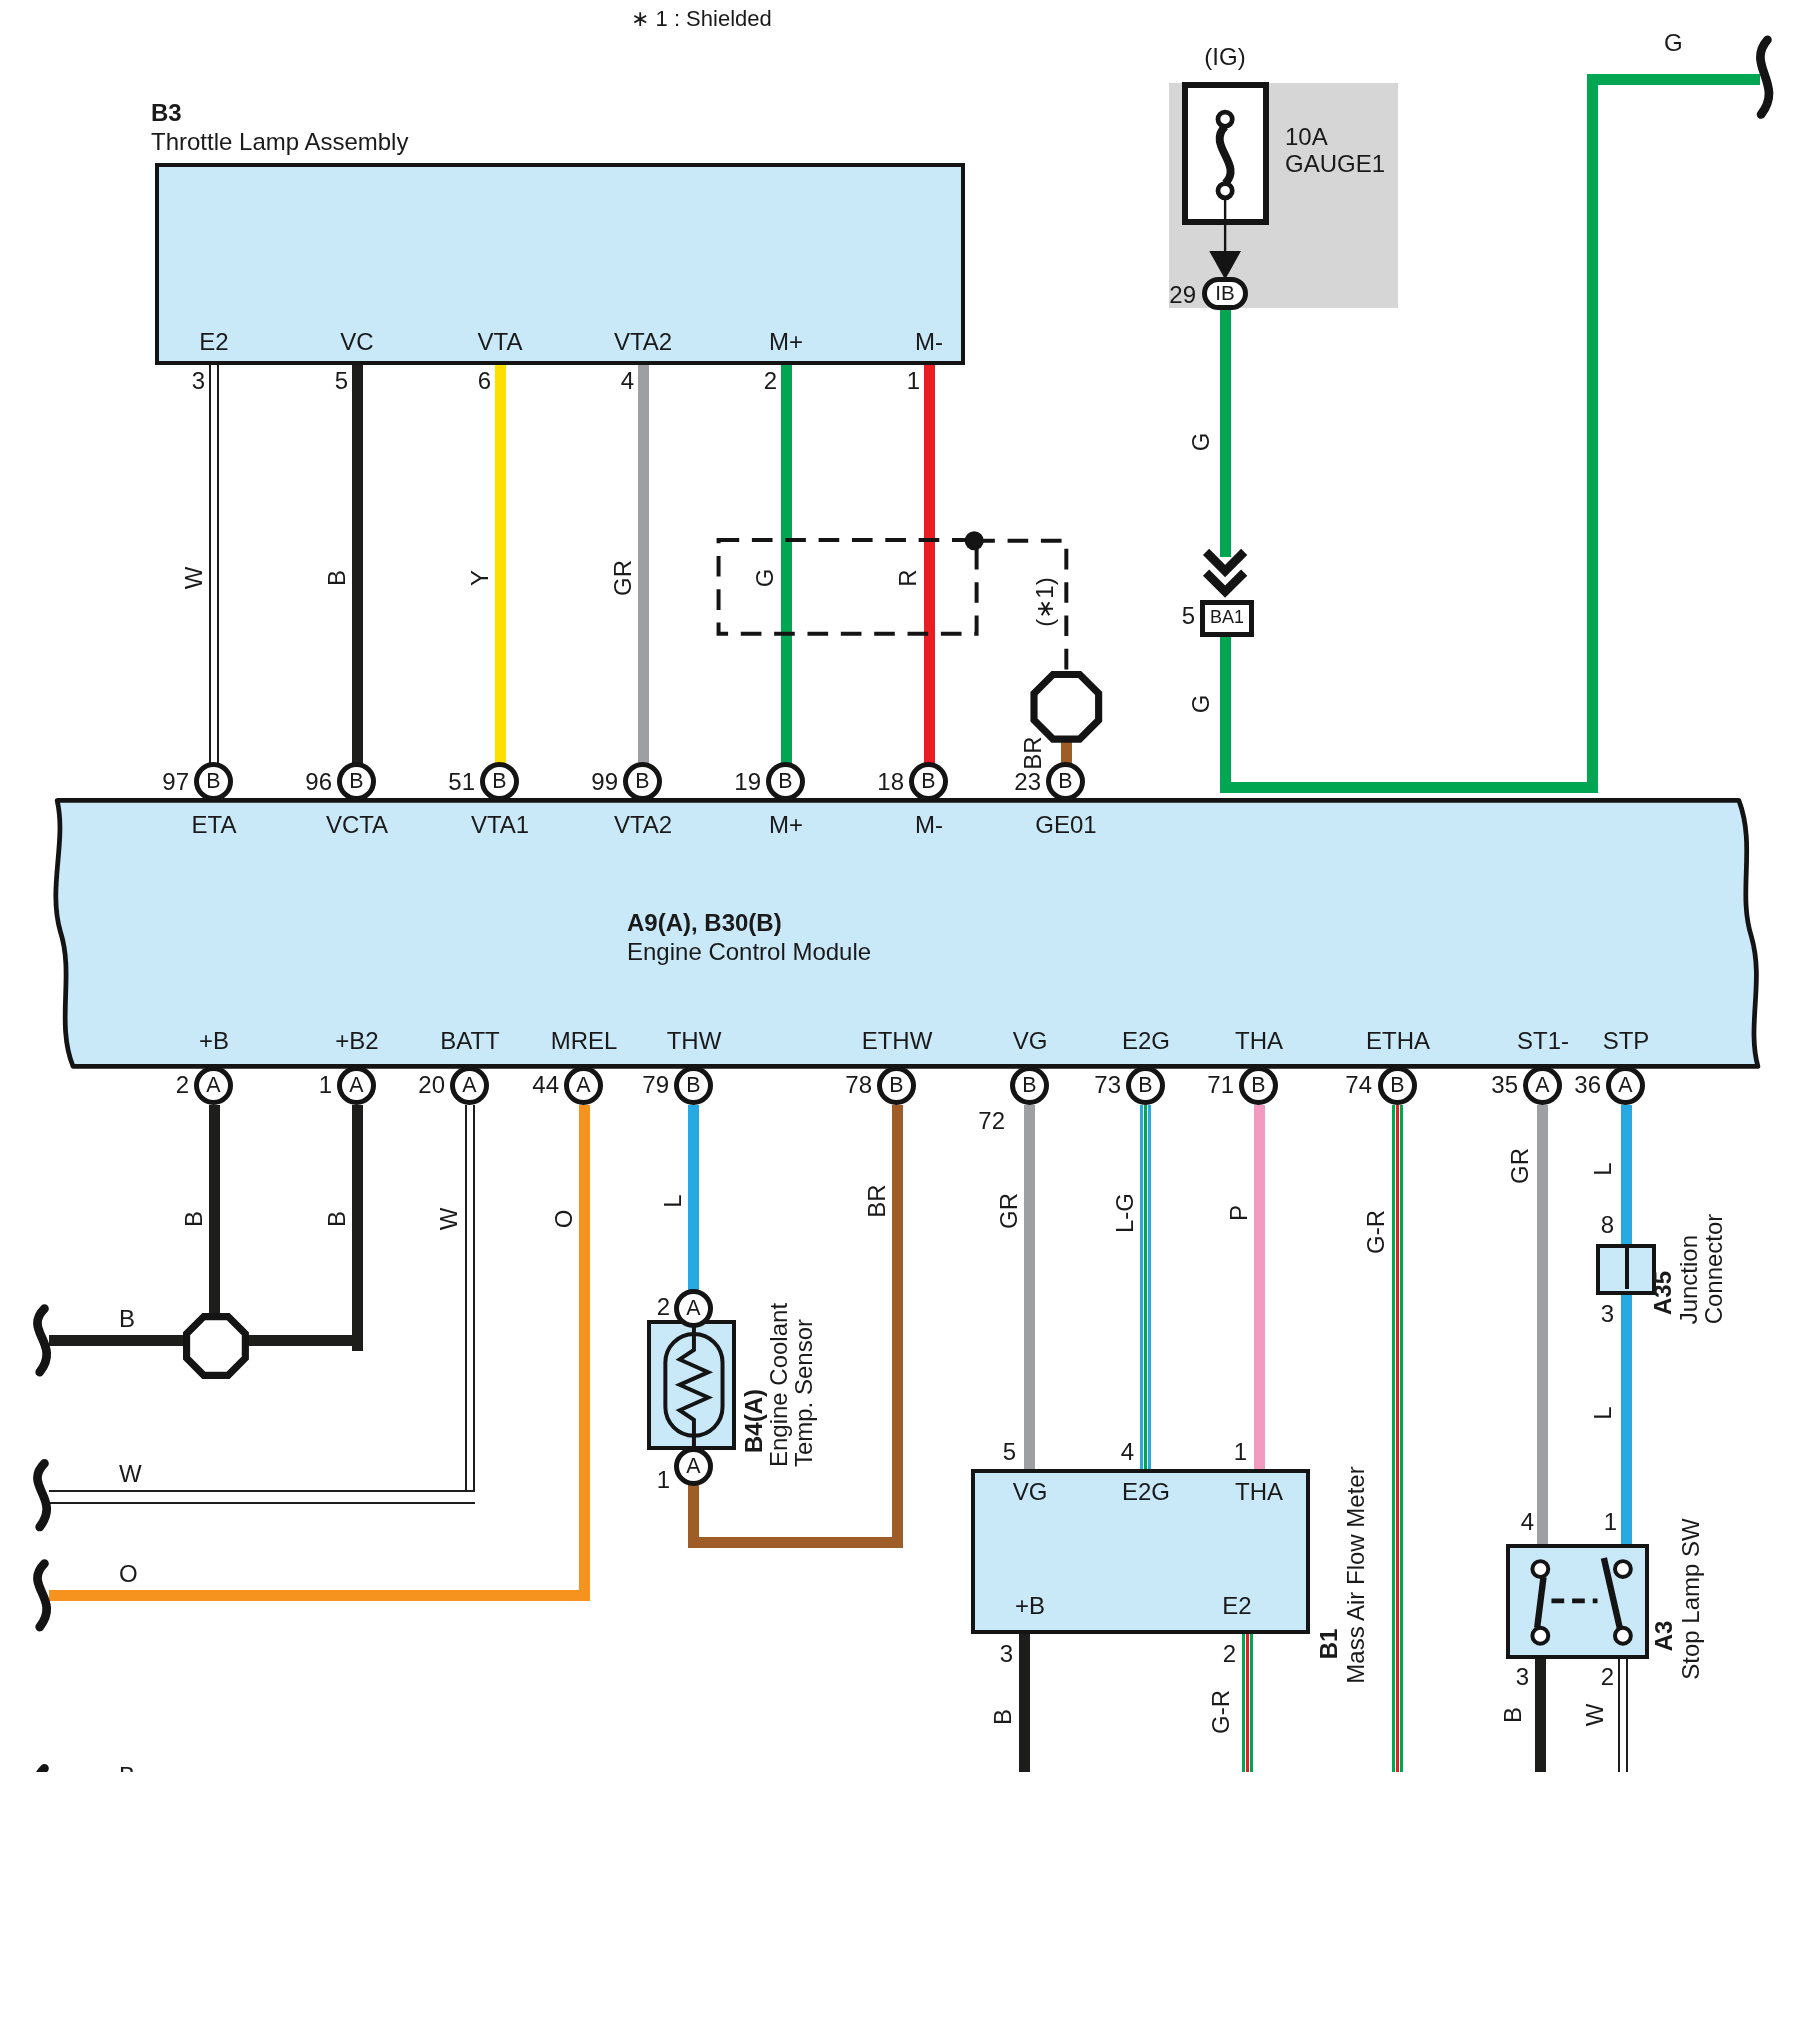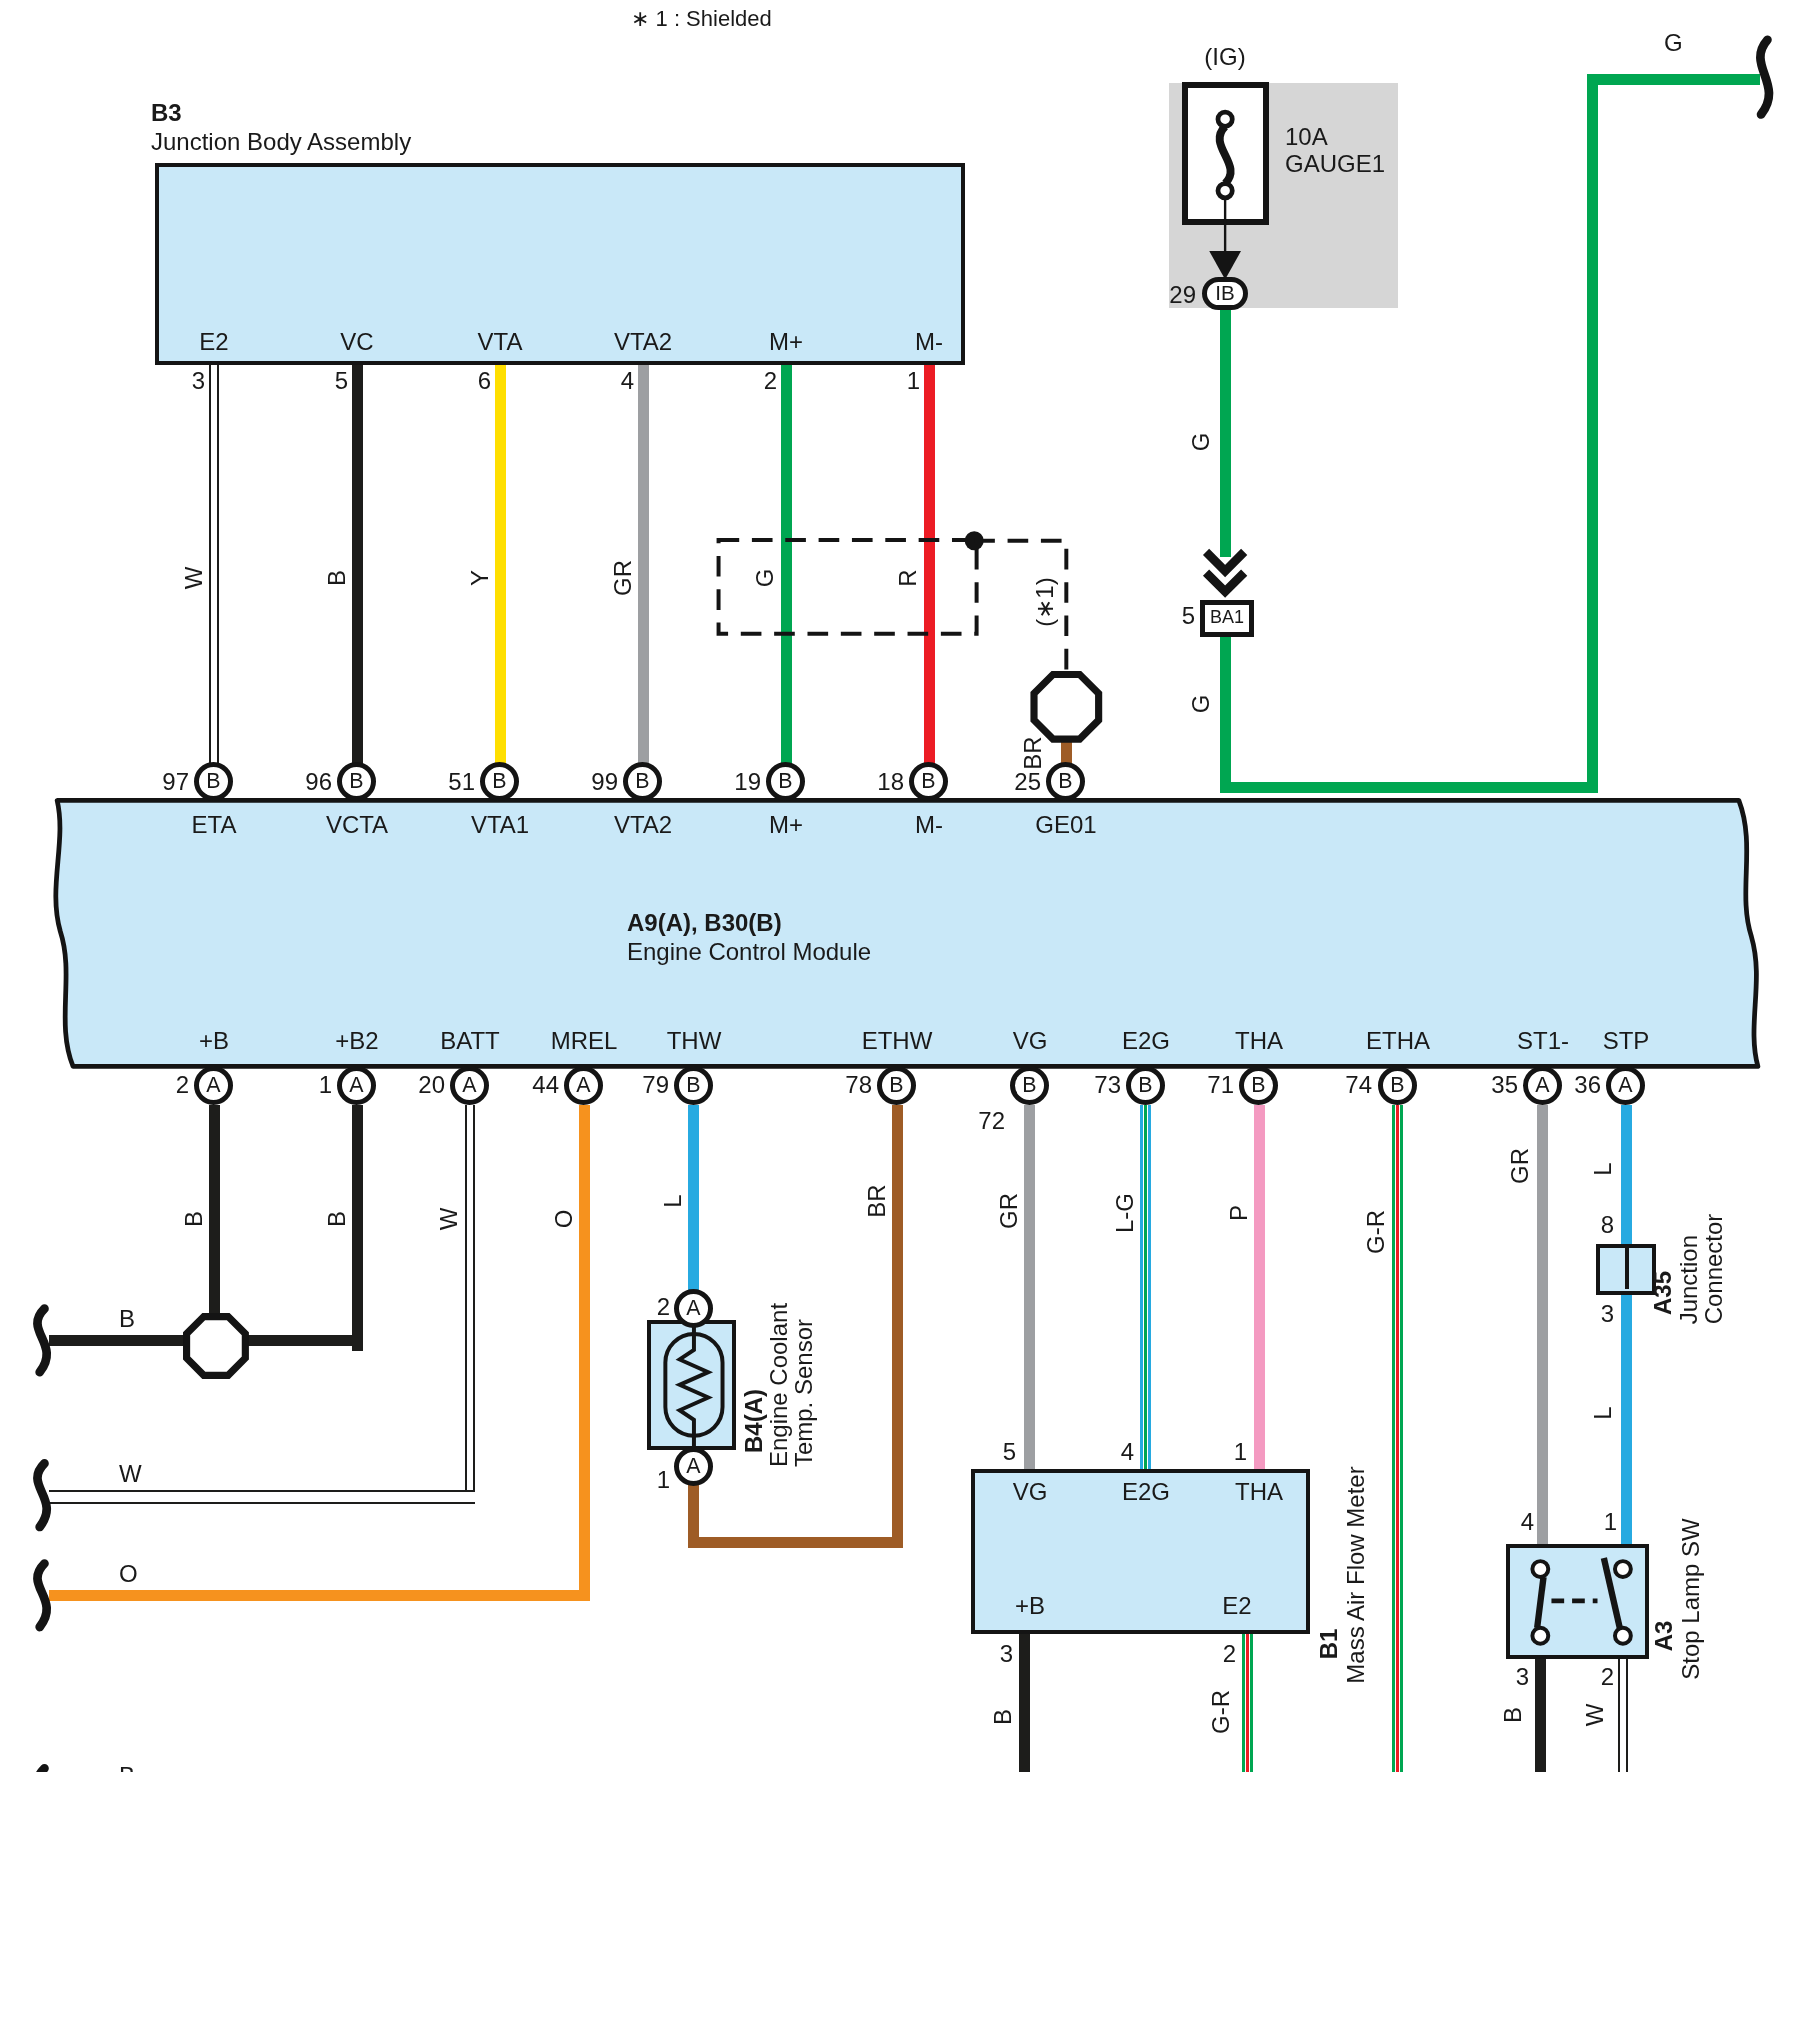--- a/index.html
+++ b/index.html
@@ -138,21 +138,21 @@
       <path d="M56,2227 C28,2255 78,2271 50,2307"></path>
       <path d="M56,2334 C28,2362 78,2378 50,2414"></path>
       <path d="M56,2472 C28,2500 78,2516 50,2552"></path>
       <path d="M2226,50 C2198,82 2248,106 2218,144"></path>
     </g>
   </svg>
 
   <span class="lbl sm" style="left:631px;top:6.4px">∗ 1 : Shielded</span>
 
   <span class="lbl b" style="left:151px;top:100px">B3</span>
-  <span class="lbl" style="left:151px;top:129px">Junction Body Assembly</span>
+  <span class="lbl" style="left:151px;top:129px">Throttle Lamp Assembly</span>
   <span class="lbl c" style="left:214px;top:329px">E2</span>
   <span class="lbl c" style="left:357px;top:329px">VC</span>
   <span class="lbl c" style="left:500px;top:329px">VTA</span>
   <span class="lbl c" style="left:643px;top:329px">VTA2</span>
   <span class="lbl c" style="left:786px;top:329px">M+</span>
   <span class="lbl c" style="left:929px;top:329px">M-</span>
   <span class="lbl r" style="left:170px;top:368px">3</span>
   <span class="lbl r" style="left:313px;top:368px">5</span>
   <span class="lbl r" style="left:456px;top:368px">6</span>
   <span class="lbl r" style="left:599px;top:368px">4</span>
@@ -181,21 +181,21 @@
     <span style="font-size:18px;line-height:24.6px">BA1</span>
   </div>
   <span class="lbl" style="left:1664px;top:30px">G</span>
 
   <span class="lbl r" style="left:154px;top:769px">97</span>
   <span class="lbl r" style="left:297px;top:769px">96</span>
   <span class="lbl r" style="left:440px;top:769px">51</span>
   <span class="lbl r" style="left:583px;top:769px">99</span>
   <span class="lbl r" style="left:726px;top:769px">19</span>
   <span class="lbl r" style="left:869px;top:769px">18</span>
-  <span class="lbl r" style="left:1006px;top:769px">25</span>
+  <span class="lbl r" style="left:1006px;top:769px">23</span>
   <div class="pin" style="left:214px;top:782px"><span>B</span></div>
   <div class="pin" style="left:357px;top:782px"><span>B</span></div>
   <div class="pin" style="left:500px;top:782px"><span>B</span></div>
   <div class="pin" style="left:643px;top:782px"><span>B</span></div>
   <div class="pin" style="left:786px;top:782px"><span>B</span></div>
   <div class="pin" style="left:929px;top:782px"><span>B</span></div>
   <div class="pin" style="left:1066px;top:782px"><span>B</span></div>
   <span class="lbl c" style="left:214px;top:812px">ETA</span>
   <span class="lbl c" style="left:357px;top:812px">VCTA</span>
   <span class="lbl c" style="left:500px;top:812px">VTA1</span>

